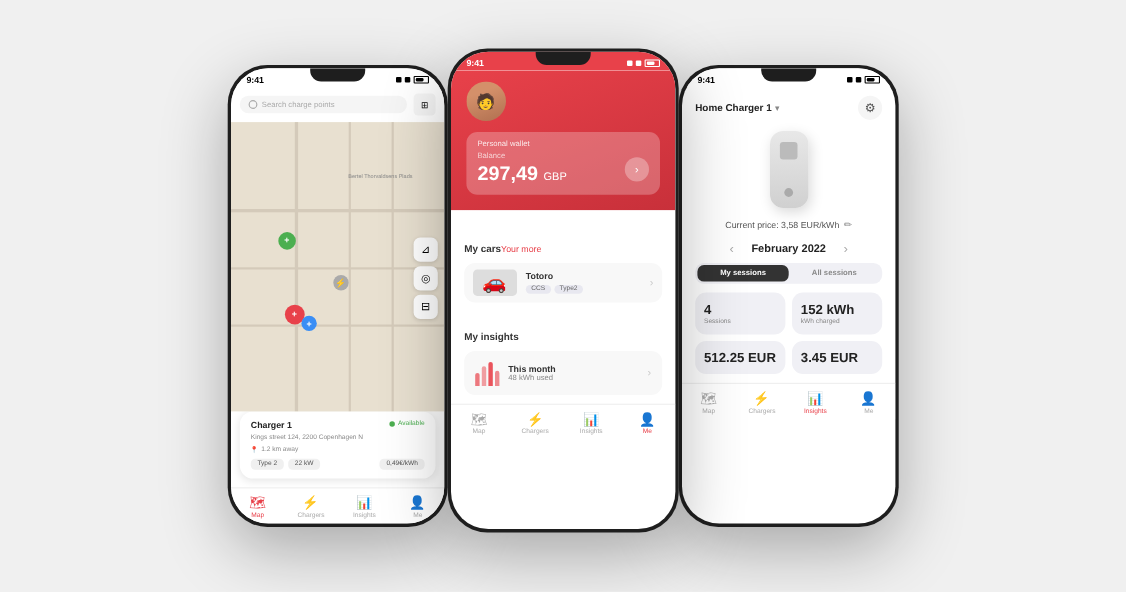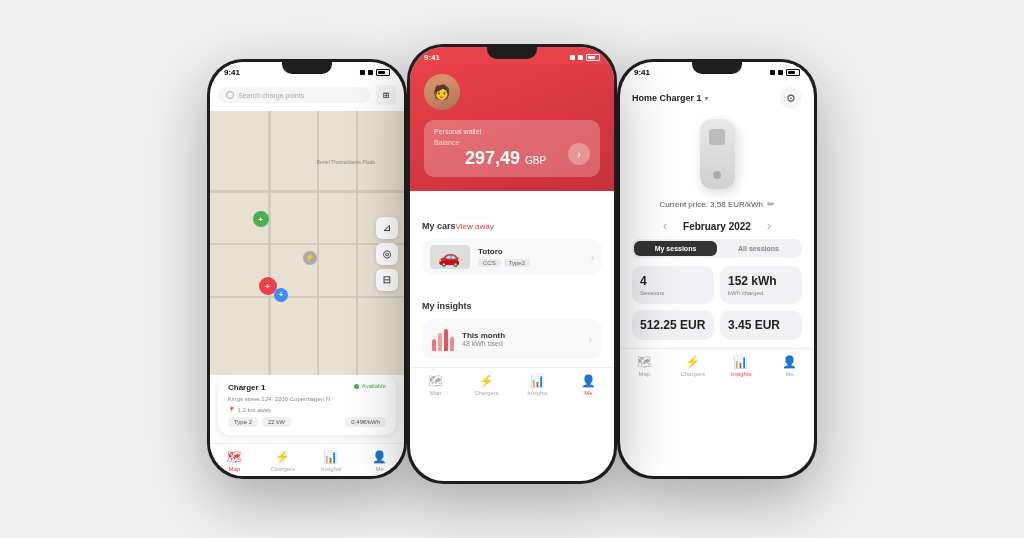--- a/index.html
+++ b/index.html
@@ -415,21 +415,20 @@
       font-size: 7px;
       color: rgba(255,255,255,0.7);
       display: block;
       margin-bottom: 2px;
     }
 
     .wallet-amount {
       font-size: 18px;
       font-weight: 700;
       color: #fff;
-      margin-left: 31px;
     }
 
     .wallet-amount-currency {
       font-size: 10px;
       font-weight: 400;
     }
 
     .wallet-chevron {
       width: 22px;
       height: 22px;
@@ -853,21 +852,21 @@
                 </span>
               </div>
               <div class="wallet-chevron">›</div>
             </div>
           </div>
         </div>
 
         <div class="profile-section">
           <div class="section-header">
             <span class="section-title">My cars</span>
-            <span class="view-more-link">View away</span>
+            <span class="view-more-link">Your more</span>
           </div>
           <div class="car-item">
             <div class="car-image">🚗</div>
             <div class="car-info">
               <div class="car-name">Totoro</div>
               <div class="car-tags">
                 <span class="car-tag">CCS</span>
                 <span class="car-tag">Type2</span>
               </div>
             </div>

